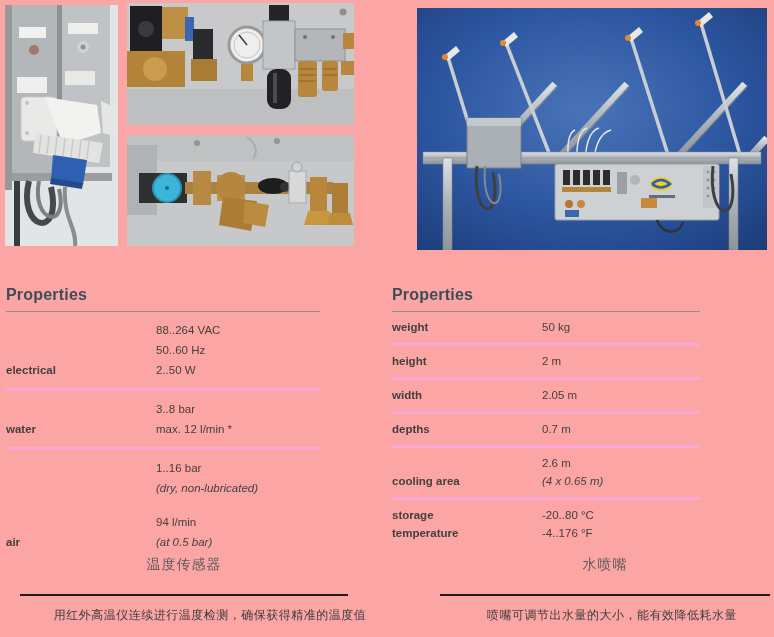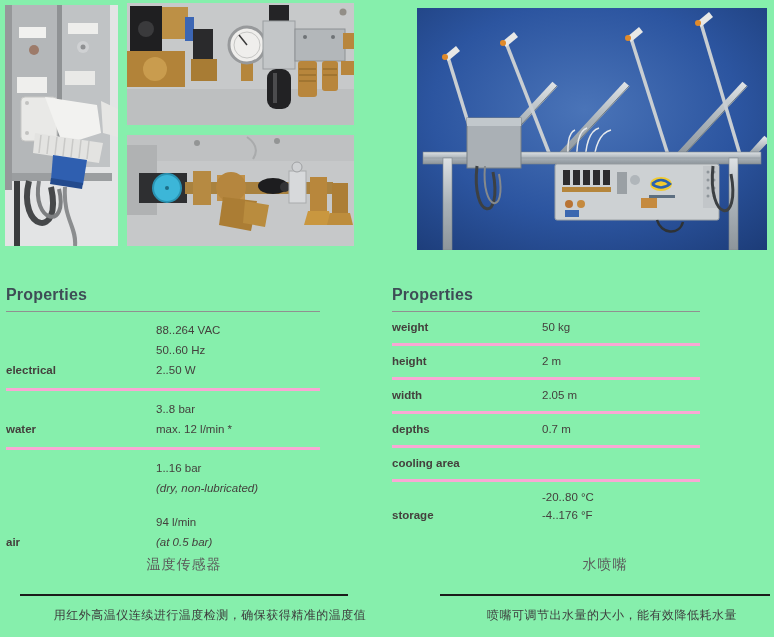--- a/index.html
+++ b/index.html
@@ -1,17 +1,17 @@
 <!DOCTYPE html>
 <html><head>
 <meta charset="utf-8">
 <style>
   html,body{margin:0;padding:0;background:#ffffff;}
   .page{
-    position:relative;width:774px;height:637px;background:#86efac;
+    position:relative;width:774px;height:637px;background:#fca5a5;
     font-family:"Liberation Sans","DejaVu Sans",sans-serif;overflow:hidden;
   }
   .photo{position:absolute;overflow:hidden;}
   .photo svg{display:block;}
 
   .props{position:absolute;}
   .props-heading{
     margin:0;font-size:16px;font-weight:bold;color:#3e4d56;
     padding-bottom:7px;border-bottom:1px solid #909090;letter-spacing:.2px;
   }
@@ -323,25 +323,30 @@
 
     <div class="spec-row bordered">
       <div class="spec-label">depths</div>
       <div class="spec-values">
         <div>0.7 m</div>
       </div>
     </div>
 
     <div class="spec-row bordered">
       <div class="spec-label">cooling area</div>
+      <div class="spec-values">
+        <div>2.6 m</div>
+        <div class="italic">(4 x 0.65 m)</div>
+      </div>
     </div>
 
     <div class="spec-row bordered">
       <div class="spec-label">
         <div>storage</div>
+        <div>temperature</div>
       </div>
       <div class="spec-values">
         <div>-20..80 °C</div>
         <div>-4..176 °F</div>
       </div>
     </div>
   </div>
 
   <div class="caption" style="left:20px;top:556px;width:328px;">温度传感器</div>
   <div class="caption" style="left:440px;top:556px;width:330px;">水喷嘴</div>

